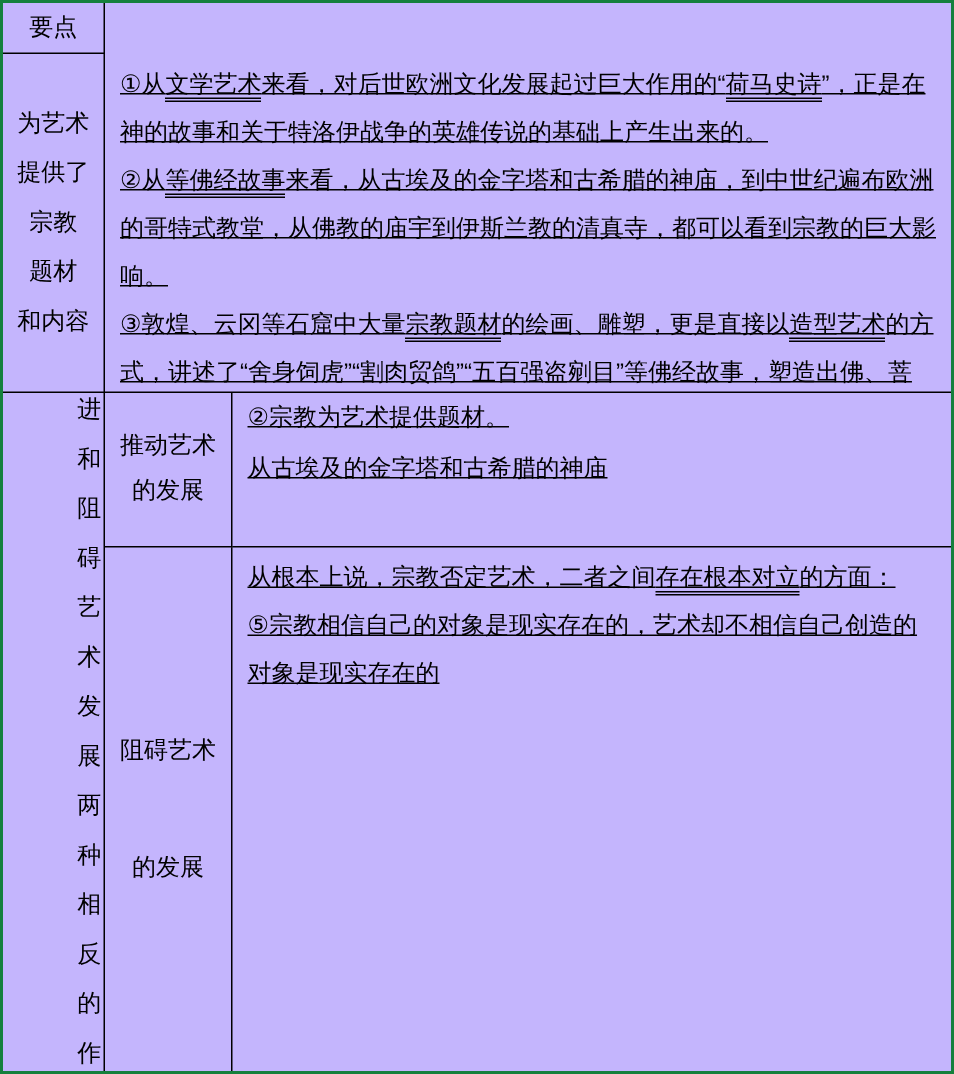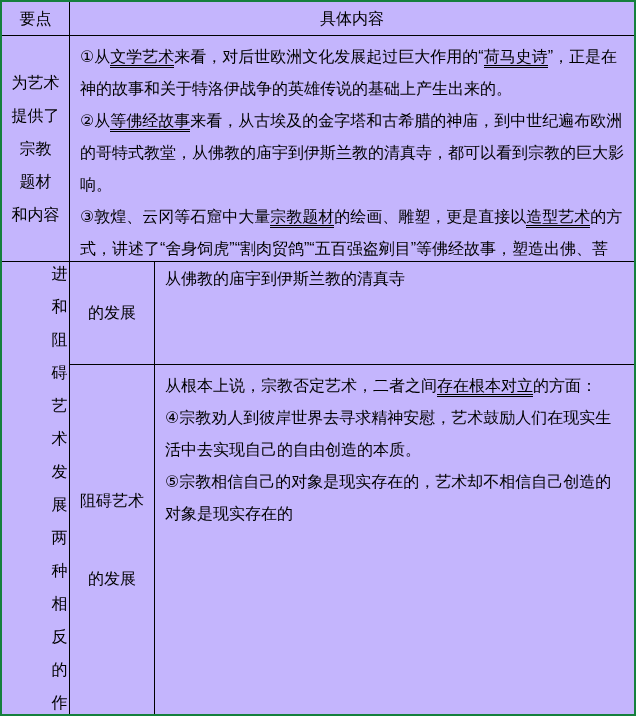--- a/index.html
+++ b/index.html
@@ -35,31 +35,30 @@
   .hdr-content { grid-column: 2 / 4; }
   .r1-key { grid-row: 2; grid-column: 1; line-height: 33px; text-align: right; }
   .r1-content { grid-row: 2; grid-column: 2 / 4; }
   .r2-key { grid-row: 3 / 5; grid-column: 1; line-height: 33px; padding-left: 48px; }
   .sub-a-label { grid-row: 3; grid-column: 2; line-height: 30px; }
   .sub-a-content { grid-row: 3; grid-column: 3; }
   .sub-b-label { grid-row: 4; grid-column: 2; line-height: 30px; gap: 48px; }
   .sub-b-content { grid-row: 4; grid-column: 3; }
   .content { padding: 5px 8px 0 10px; line-height: 32px; text-align: left; }
   .content-loose { padding-top: 0; line-height: 34px; }
-  .para { text-align: left; }
+  .para { text-align: left; text-decoration: underline; }
   .uline { border-bottom: 3px double #000; }
 </style>
 </head>
 <body>
 
 <div class="table">
 
   <div class="cell hdr hdr-key center">要点</div>
 
-  <div class="cell hdr hdr-content center no-r">具体内容</div>
 
   <div class="cell r1-key center">
       <div>为艺术</div>
       <div>提供了</div>
       <div>宗教</div>
       <div>题材</div>
       <div>和内容</div>
     </div>
 
   <div class="cell r1-content content no-r">
@@ -71,31 +70,32 @@
   <div class="cell r2-key center no-b">
       <div>促进和</div>
       <div>阻碍艺</div>
       <div>术发展</div>
       <div>两种相</div>
       <div>反的</div>
       <div>作用</div>
     </div>
 
   <div class="cell sub-a-label center">
+      <div>推动艺术</div>
       <div>的发展</div>
     </div>
 
   <div class="cell sub-a-content content content-loose center-v no-r">
-      <div class="para"><span>从佛教的庙宇到伊斯兰教的清真寺</span></div>
+      <div class="para"><span>②宗教为艺术提供题材。</span></div>
+      <div class="para"><span>从古埃及的金字塔和古希腊的神庙</span></div>
     </div>
 
   <div class="cell sub-b-label center no-b">
       <div>阻碍艺术</div>
       <div>的发展</div>
     </div>
 
   <div class="cell sub-b-content content no-r no-b">
       <div class="para"><span>从根本上说，宗教否定艺术，二者之间</span><span class="uline">存在根本对立</span><span>的方面：</span></div>
-      <div class="para"><span>④宗教劝人到彼岸世界去寻求精神安慰，艺术鼓励人们在现实生活中去实现自己的自由创造的本质。</span></div>
       <div class="para"><span>⑤宗教相信自己的对象是现实存在的，艺术却不相信自己创造的对象是现实存在的</span></div>
     </div>
 
 </div>
 
 </body></html>

